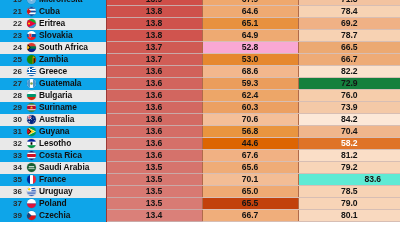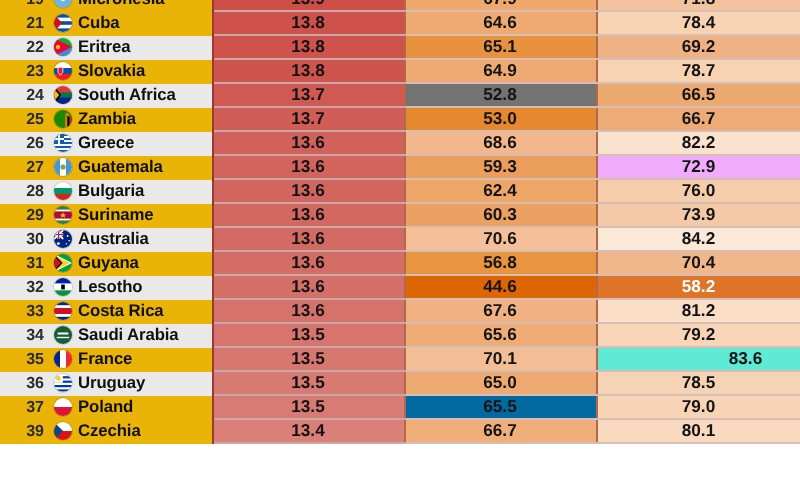--- a/index.html
+++ b/index.html
@@ -59,21 +59,21 @@
     box-shadow:0 0 0 0.4px rgba(0,0,0,.18);
   }
   .flag svg{display:block;width:9px;height:9px;}
   .cname{
     font-size:8.4px;font-weight:bold;color:#111;
     letter-spacing:-0.05px;
   }
 
   
   tr.odd td.rank, tr.odd td.country{background:#e9e9e9;}
-  tr.even td.rank, tr.even td.country{background:#eab308;text-align:right;}
+  tr.even td.rank, tr.even td.country{background:#0ea5e9;text-align:right;}
 
   
   td.val{
     text-align:center;
     font-size:8.6px;
     font-weight:bold;
     color:#141414;
     border-left:0.6px solid #b06a4a;
     border-bottom:0.5px solid rgba(140,70,40,.35);
   }
@@ -179,21 +179,21 @@
                   <rect y="4.5" width="9" height="4.5" fill="#002395"></rect>
                   <path d="M0 3.2h9v2.6H0z" fill="#007a4d"></path>
                   <polygon points="0,0 3.6,4.5 0,9" fill="#000"></polygon>
                   <polygon points="0,1.4 2.6,4.5 0,7.6" fill="#ffb612"></polygon>
                 </svg>
               </span>
               <span class="cname">South Africa</span>
             </div>
           </td>
           <td class="val v1" style="background: rgb(208, 90, 83);">13.7</td>
-          <td class="val v2" style="background: #737373;">52.8</td>
+          <td class="val v2" style="background: #f9a8d4;">52.8</td>
           <td class="val v3" style="background: rgb(236, 169, 114);">66.5</td>
         </tr>
         <tr class="even">
           <td class="rank">25</td>
           <td class="country">
             <div class="cell-inner">
               <span class="flag">
                 <svg viewBox="0 0 9 9">
                   <rect width="9" height="9" fill="#198a00"></rect>
                   <rect x="5.6" y="3.4" width="1.1" height="5.6" fill="#ef7d00"></rect>
@@ -243,21 +243,21 @@
                   <rect width="3" height="9" fill="#4997d0"></rect>
                   <rect x="6" width="3" height="9" fill="#4997d0"></rect>
                   <circle cx="4.5" cy="4.5" r="1.3" fill="#7ea04d"></circle>
                 </svg>
               </span>
               <span class="cname">Guatemala</span>
             </div>
           </td>
           <td class="val v1" style="background: rgb(210, 100, 93);">13.6</td>
           <td class="val v2" style="background: rgb(235, 157, 92);">59.3</td>
-          <td class="val v3" style="background: #f0abfc;">72.9</td>
+          <td class="val v3" style="background: #15803d;">72.9</td>
         </tr>
         <tr class="odd">
           <td class="rank">28</td>
           <td class="country">
             <div class="cell-inner">
               <span class="flag">
                 <svg viewBox="0 0 9 9">
                   <rect width="9" height="3" fill="#fff"></rect>
                   <rect y="3" width="9" height="3" fill="#00966e"></rect>
                   <rect y="6" width="9" height="3" fill="#d62612"></rect>
@@ -436,21 +436,21 @@
               <span class="flag">
                 <svg viewBox="0 0 9 9">
                   <rect width="9" height="4.5" fill="#fff"></rect>
                   <rect y="4.5" width="9" height="4.5" fill="#dc143c"></rect>
                 </svg>
               </span>
               <span class="cname">Poland</span>
             </div>
           </td>
           <td class="val v1" style="background: rgb(216, 123, 116);">13.5</td>
-          <td class="val v2" style="background: #0369a1;">65.5</td>
+          <td class="val v2" style="background: #c2410c;">65.5</td>
           <td class="val v3" style="background: rgb(248, 212, 183);">79.0</td>
         </tr>
         <tr class="even">
           <td class="rank">39</td>
           <td class="country">
             <div class="cell-inner">
               <span class="flag">
                 <svg viewBox="0 0 9 9">
                   <rect width="9" height="4.5" fill="#fff"></rect>
                   <rect y="4.5" width="9" height="4.5" fill="#d7141a"></rect>

